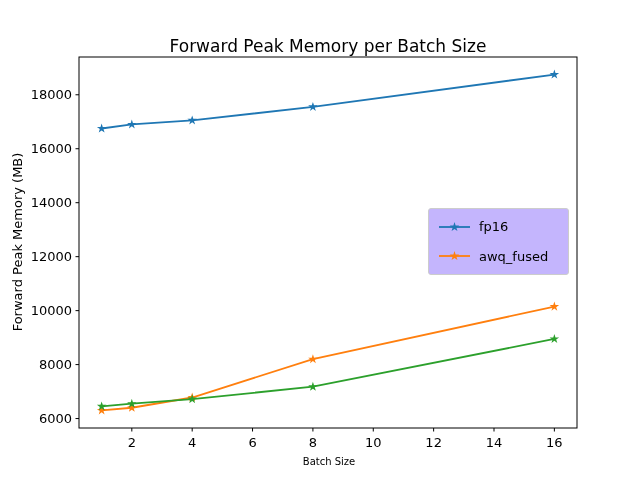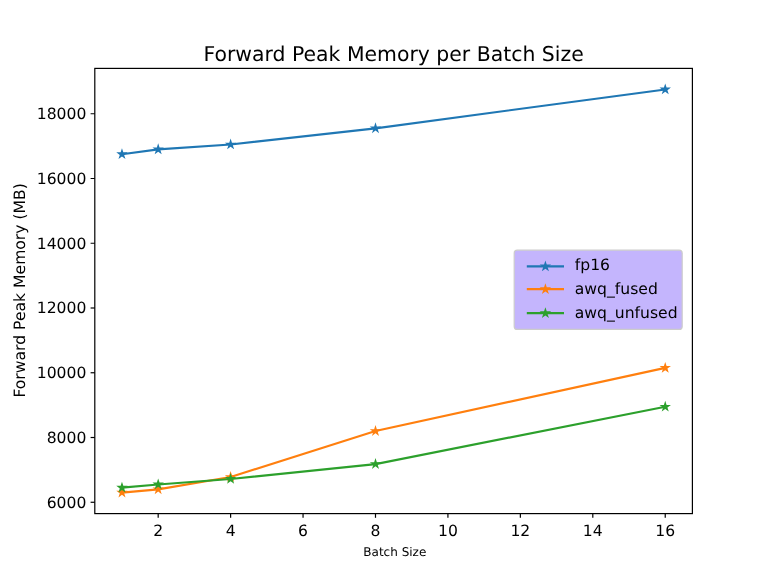--- a/index.html
+++ b/index.html
@@ -147,21 +147,14 @@
         </svg>
         <span class="legend-label">fp16</span>
       </div>
       <div class="legend-entry">
         <svg width="33" height="14">
           <line x1="1" y1="7" x2="32" y2="7" stroke="#ff7f0e" stroke-width="1.8"></line>
           <polygon points="16.50,2.00 17.62,5.45 21.26,5.45 18.32,7.59 19.44,11.05 16.50,8.91 13.56,11.05 14.68,7.59 11.74,5.45 15.38,5.45" fill="#ff7f0e"></polygon>
         </svg>
         <span class="legend-label">awq_fused</span>
       </div>
-      <div class="legend-entry">
-        <svg width="33" height="14">
-          <line x1="1" y1="7" x2="32" y2="7" stroke="#2ca02c" stroke-width="1.8"></line>
-          <polygon points="16.50,2.00 17.62,5.45 21.26,5.45 18.32,7.59 19.44,11.05 16.50,8.91 13.56,11.05 14.68,7.59 11.74,5.45 15.38,5.45" fill="#2ca02c"></polygon>
-        </svg>
-        <span class="legend-label">awq_unfused</span>
-      </div>
     </div>
 </div>
 
 </body></html>

